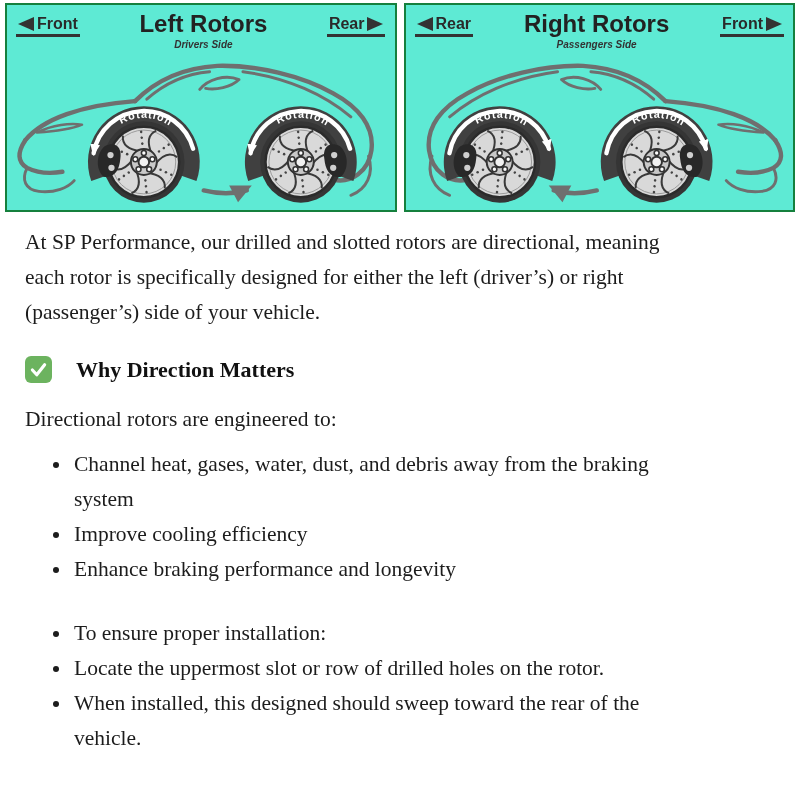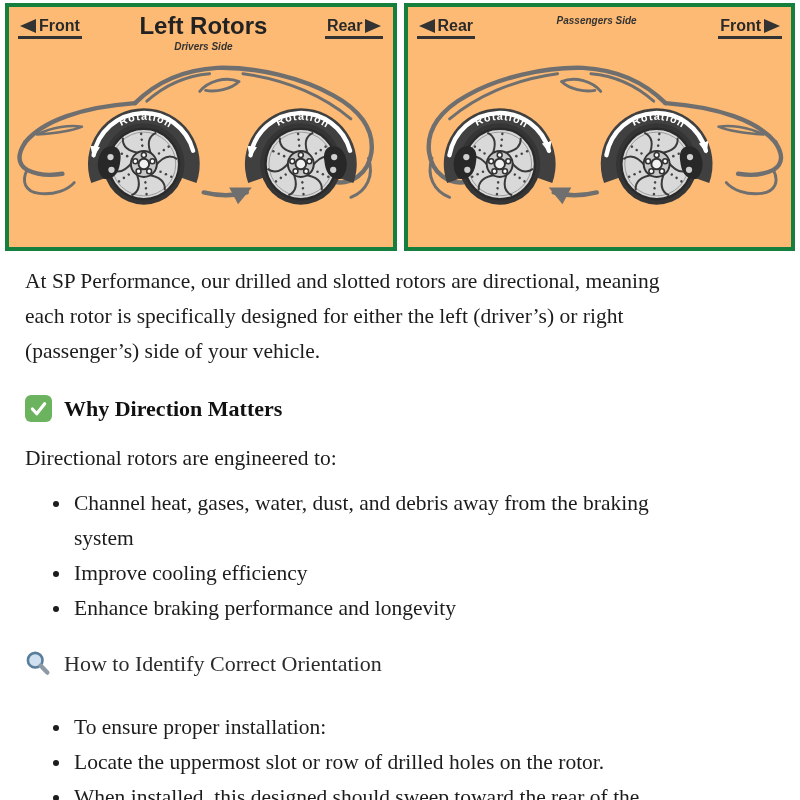--- a/index.html
+++ b/index.html
@@ -5,21 +5,21 @@
   html,body { margin:0; padding:0; }
   body {
     width:800px; height:800px; background:#ffffff;
     font-family:"Liberation Serif","DejaVu Serif",serif;
     color:#1c1c1c; overflow:hidden;
   }
 
   
   .diagram-row { display:flex; gap:7px; padding:3px 5px 0 5px; box-sizing:border-box; }
   .panel {
-    flex:1; border:4px solid #15803d; background:#fdba74; height:248px;
+    flex:1; border:2px solid #15803d; background:#5eead4; height:209px;
     overflow:hidden; box-sizing:border-box; position:relative;
   }
   .panel-header {
     display:flex; justify-content:space-between; align-items:flex-start;
     padding:6px 9px 0 9px; font-family:"Liberation Sans",sans-serif; height:46px;
   }
   .dir {
     display:flex; align-items:center; gap:3px;
     border-bottom:3px solid #333; padding:0 2px 1px 2px;
     font-weight:bold; font-size:16px; color:#2a2a2a; margin-top:4px;
@@ -36,21 +36,21 @@
   .thin-line { stroke-width:3; }
   .hair-line { stroke-width:2.5; }
   .rot-arrow { fill:none; stroke:#ffffff; stroke-width:4.5; stroke-linecap:round; }
   .rot-text  { font-family:"Liberation Sans",sans-serif; font-weight:bold; font-size:11px;
                fill:#ffffff; letter-spacing:1px; text-anchor:middle; }
 
   
   .content { padding:0 96px 0 25px; font-size:21.5px; line-height:35px; }
   .intro { margin:13px 0 0 0; }
   .section-head {
-    display:flex; align-items:center; gap:12px;
+    display:flex; align-items:center; gap:24px;
     margin:22px 0 0 0; font-size:22px; font-weight:bold; color:#111;
   }
   .section-head.regular { font-weight:normal; color:#2b2b2b; margin-top:20px; }
   .icon-badge { width:27px; height:27px; flex:none; display:flex; align-items:center; justify-content:center; }
   .icon-check { background:#6cb35f; border-radius:6px; }
   .icon-check svg, .icon-lens svg { display:block; }
   .lead { margin:15px 0 0 0; }
   ul { margin:10px 0 0 0; padding-left:47px; }
   ul.second { margin-top:29px; }
   li { padding-left:2px; margin:0; }
@@ -144,20 +144,21 @@
     </svg>
   </div>
 
   <div class="panel">
     <div class="panel-header">
       <div class="dir">
         <span class="tri tri-left"></span>
         <span>Rear</span>
       </div>
       <div class="titles">
+        <div class="panel-title">Right Rotors</div>
         <div class="panel-subtitle">Passengers Side</div>
       </div>
       <div class="dir">
         <span>Front</span>
         <span class="tri tri-right"></span>
       </div>
     </div>
     <svg class="car-svg" viewBox="0 0 390 158">
       <use href="#carL" transform="translate(390 0) scale(-1 1)"></use>
       <g transform="translate(93,106)">
@@ -187,29 +188,20 @@
   </h2>
 
   <p class="lead">Directional rotors are engineered to:</p>
 
   <ul>
     <li>Channel heat, gases, water, dust, and debris away from the braking system</li>
     <li>Improve cooling efficiency</li>
     <li>Enhance braking performance and longevity</li>
   </ul>
 
-  <h2 class="section-head regular">
-    <span class="icon-badge icon-lens">
-      <svg width="27" height="27" viewBox="0 0 27 27">
-        <circle cx="10.2" cy="10.2" r="7.3" fill="#cfe1f0" stroke="#5a7d9b" stroke-width="2.6"></circle>
-        <line x1="15.6" y1="15.6" x2="22.3" y2="22.6" stroke="#8d99a6" stroke-width="4.4" stroke-linecap="round"></line>
-      </svg>
-    </span>
-    <span>How to Identify Correct Orientation</span>
-  </h2>
 
   <ul class="second">
     <li>To ensure proper installation:</li>
     <li>Locate the uppermost slot or row of drilled holes on the rotor.</li>
     <li>When installed, this designed should sweep toward the rear of the vehicle.</li>
   </ul>
 
 </div>
 
 </body></html>

